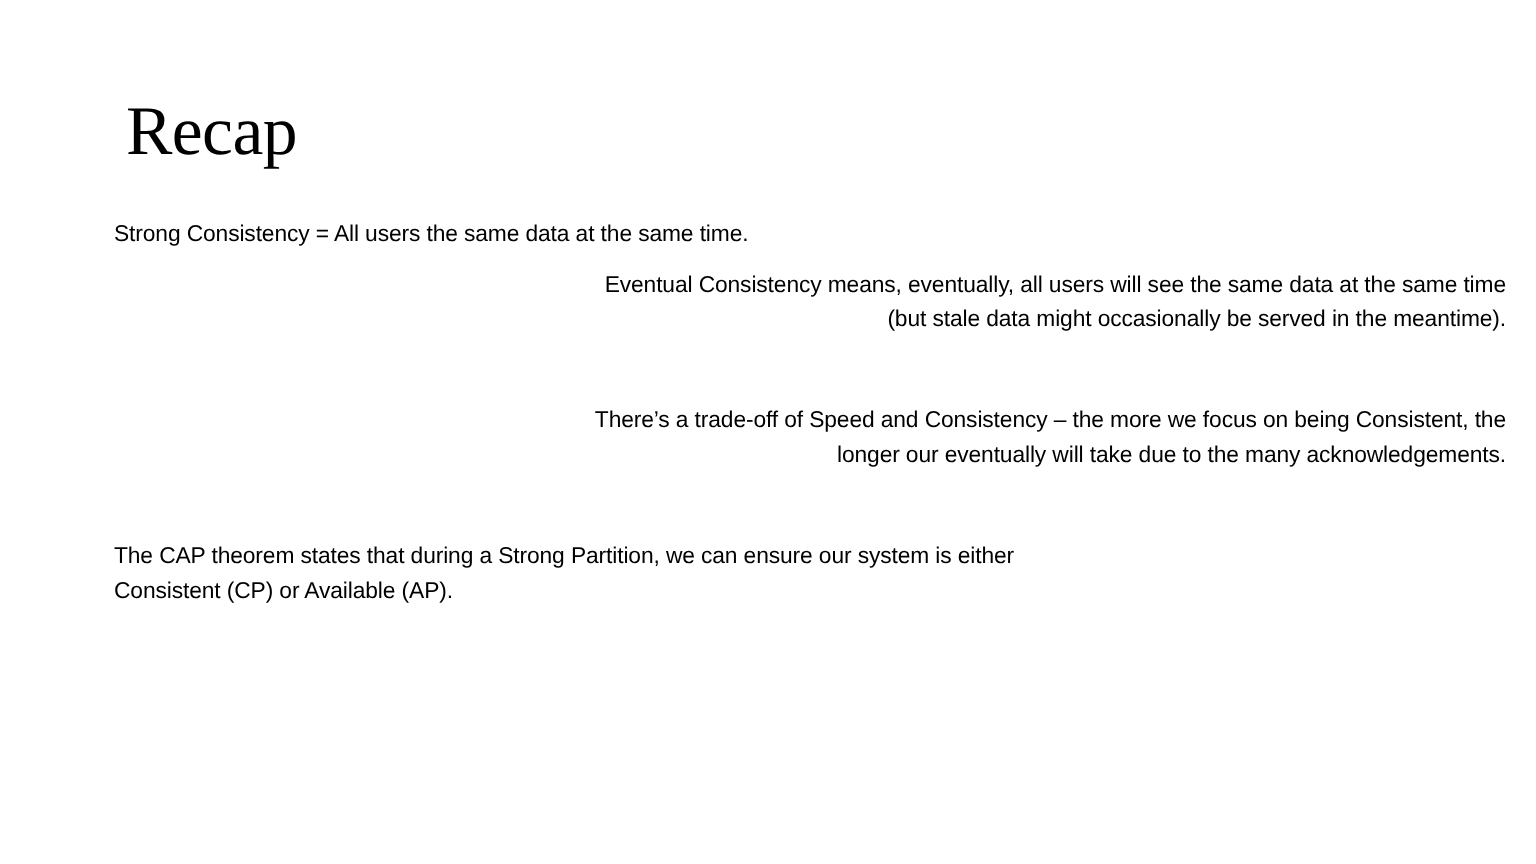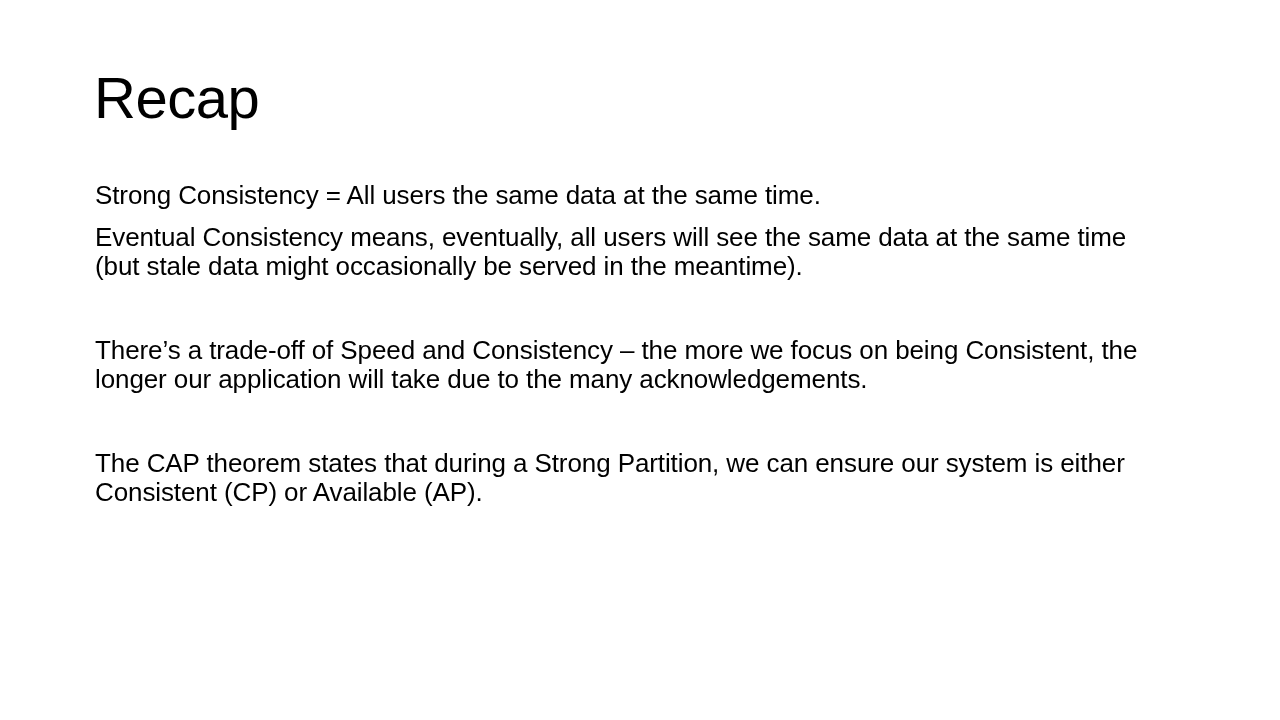--- a/index.html
+++ b/index.html
@@ -17,52 +17,54 @@
     left: 0;
     top: 0;
     width: 1280px;
     height: 720px;
     background: #ffffff;
   }
   .slide-title {
     position: absolute;
     left: 94px;
     top: 66px;
-    margin: 0;
+    margin: 11px;
     font-size: 58px;
     font-weight: 400;
     line-height: 1.1;
     letter-spacing: -0.5px;
     white-space: pre;
+    font-family: Liberation Serif, serif;
   }
   .body-text {
     position: absolute;
     left: 95px;
     top: 181px;
     width: 1160px;
-    font-size: 26px;
+    font-size: 19px;
     line-height: 29px;
     letter-spacing: -0.1px;
   }
   .body-text p {
     margin: 0 0 13px 0;
     white-space: pre-wrap;
   }
   .body-text p.big-gap {
     margin-bottom: 55px;
+    text-align: right;
   }
 </style>
 </head>
 <body>
 
 <div class="slide">
   <h1 class="slide-title">Recap</h1>
 
   <div class="body-text">
     <p>Strong Consistency = All users the same data at the same time.</p>
     <p class="big-gap">Eventual Consistency means, eventually, all users will see the same data at the same time
 (but stale data might occasionally be served in the meantime).</p>
     <p class="big-gap">There’s a trade-off of Speed and Consistency – the more we focus on being Consistent, the
-longer our application will take due to the many acknowledgements.</p>
+longer our eventually will take due to the many acknowledgements.</p>
     <p>The CAP theorem states that during a Strong Partition, we can ensure our system is either
 Consistent (CP) or Available (AP).</p>
   </div>
 </div>
 
 </body></html>

